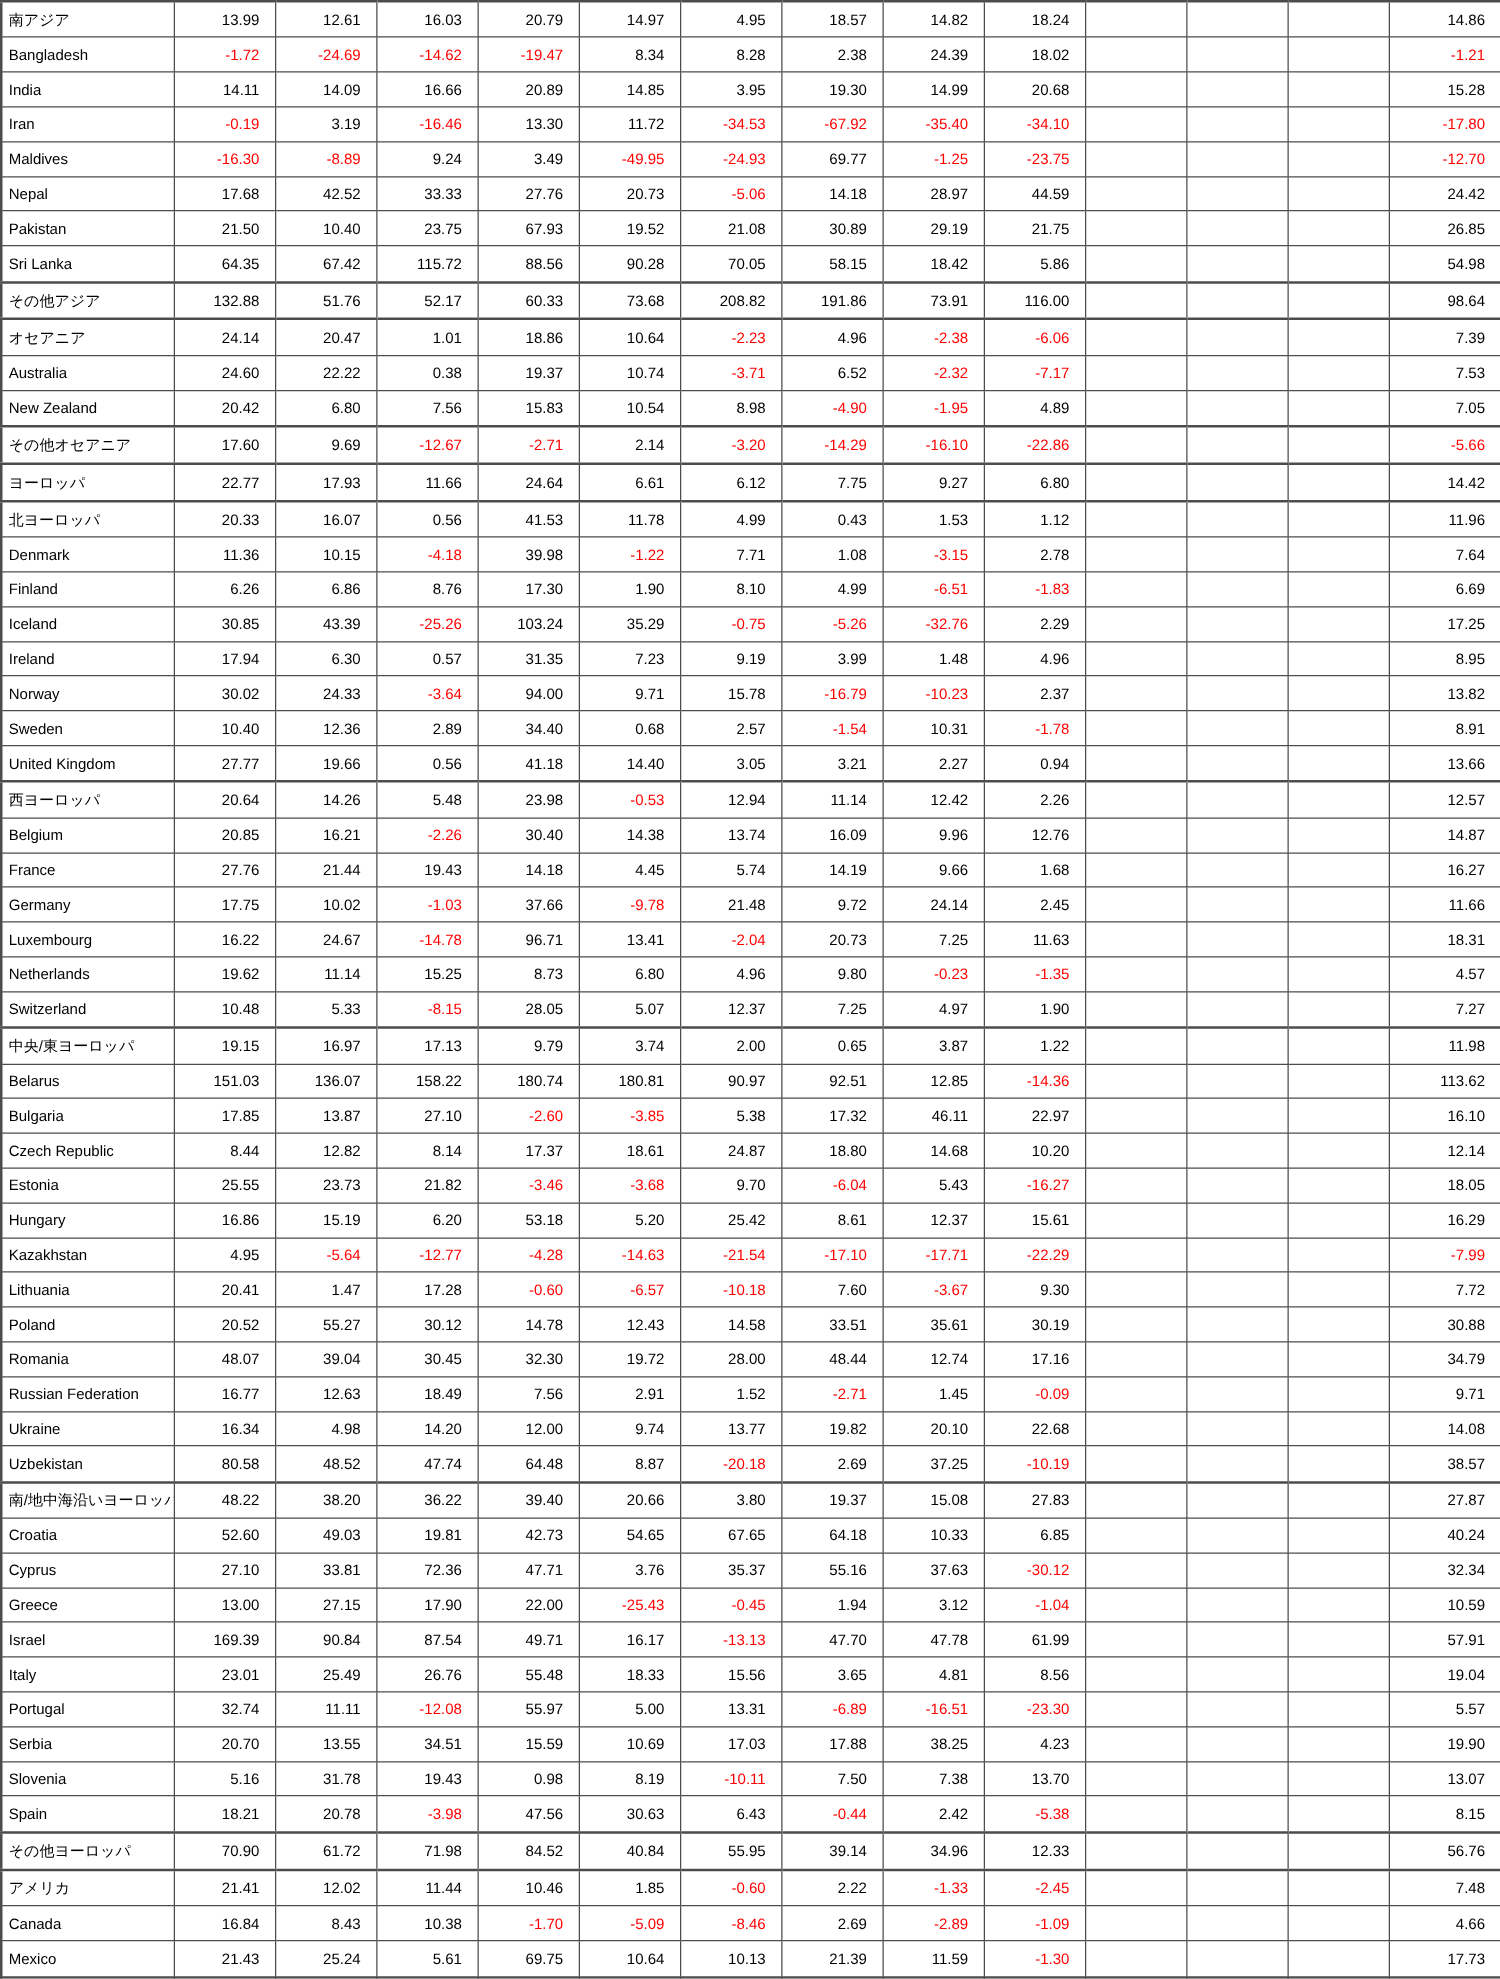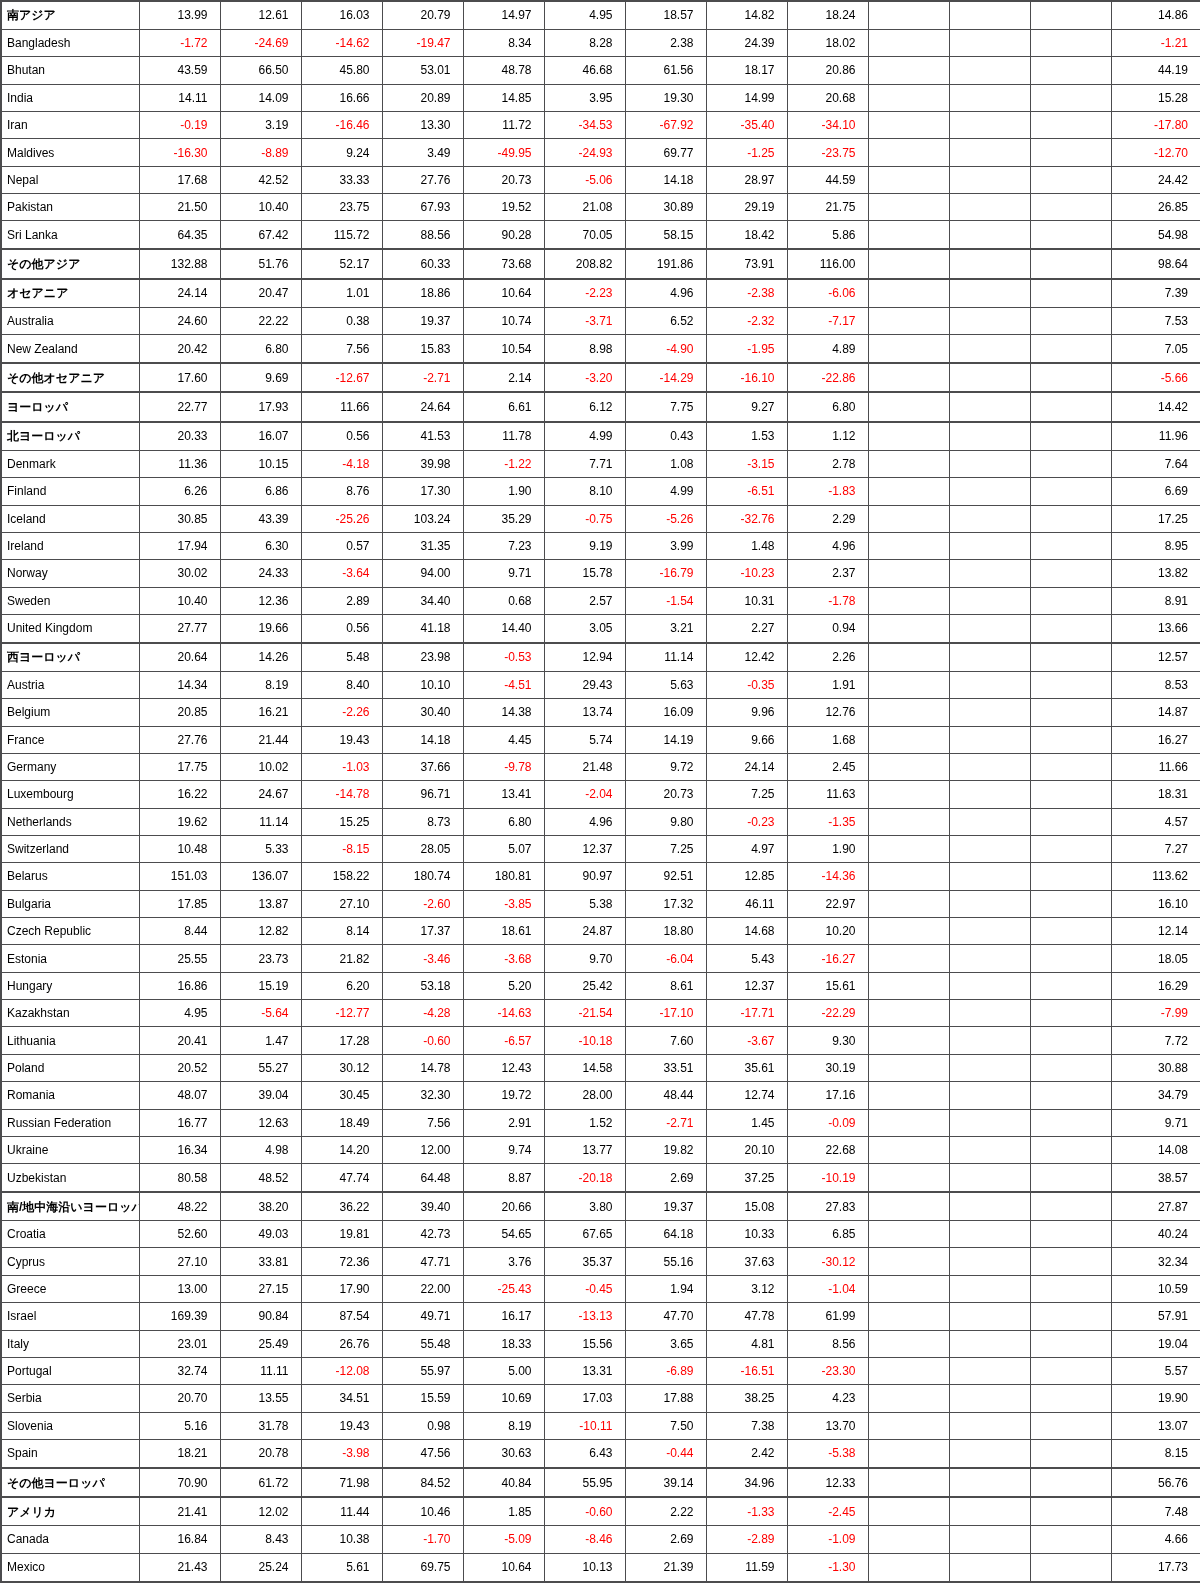--- a/index.html
+++ b/index.html
@@ -33,21 +33,21 @@
     padding-left: 5px;
   }
   table.grid td.num {
     text-align: right;
     padding-right: 12px;
   }
   table.grid tr.group td {
     border-top: 2px solid #4c4c4e;
   }
   table.grid tr.group td.name {
-    font-weight: bold;
+    font-weight: normal;
   }
   table.grid td.neg {
     color: #ff0000;
   }
 </style>
 </head>
 <body>
 
 <table class="grid">
   <colgroup>
@@ -93,36 +93,20 @@
         <td class="num">8.28</td>
         <td class="num">2.38</td>
         <td class="num">24.39</td>
         <td class="num">18.02</td>
         <td class="num"></td>
         <td class="num"></td>
         <td class="num"></td>
         <td class="num neg">-1.21</td>
       </tr>
       <tr>
-        <td class="name">Bhutan</td>
-        <td class="num">43.59</td>
-        <td class="num">66.50</td>
-        <td class="num">45.80</td>
-        <td class="num">53.01</td>
-        <td class="num">48.78</td>
-        <td class="num">46.68</td>
-        <td class="num">61.56</td>
-        <td class="num">18.17</td>
-        <td class="num">20.86</td>
-        <td class="num"></td>
-        <td class="num"></td>
-        <td class="num"></td>
-        <td class="num">44.19</td>
-      </tr>
-      <tr>
         <td class="name">India</td>
         <td class="num">14.11</td>
         <td class="num">14.09</td>
         <td class="num">16.66</td>
         <td class="num">20.89</td>
         <td class="num">14.85</td>
         <td class="num">3.95</td>
         <td class="num">19.30</td>
         <td class="num">14.99</td>
         <td class="num">20.68</td>
@@ -445,36 +429,20 @@
         <td class="num">12.94</td>
         <td class="num">11.14</td>
         <td class="num">12.42</td>
         <td class="num">2.26</td>
         <td class="num"></td>
         <td class="num"></td>
         <td class="num"></td>
         <td class="num">12.57</td>
       </tr>
       <tr>
-        <td class="name">Austria</td>
-        <td class="num">14.34</td>
-        <td class="num">8.19</td>
-        <td class="num">8.40</td>
-        <td class="num">10.10</td>
-        <td class="num neg">-4.51</td>
-        <td class="num">29.43</td>
-        <td class="num">5.63</td>
-        <td class="num neg">-0.35</td>
-        <td class="num">1.91</td>
-        <td class="num"></td>
-        <td class="num"></td>
-        <td class="num"></td>
-        <td class="num">8.53</td>
-      </tr>
-      <tr>
         <td class="name">Belgium</td>
         <td class="num">20.85</td>
         <td class="num">16.21</td>
         <td class="num neg">-2.26</td>
         <td class="num">30.40</td>
         <td class="num">14.38</td>
         <td class="num">13.74</td>
         <td class="num">16.09</td>
         <td class="num">9.96</td>
         <td class="num">12.76</td>
@@ -556,20 +524,36 @@
         <td class="num">5.07</td>
         <td class="num">12.37</td>
         <td class="num">7.25</td>
         <td class="num">4.97</td>
         <td class="num">1.90</td>
         <td class="num"></td>
         <td class="num"></td>
         <td class="num"></td>
         <td class="num">7.27</td>
       </tr>
+      <tr class="group">
+        <td class="name">中央/東ヨーロッパ</td>
+        <td class="num">19.15</td>
+        <td class="num">16.97</td>
+        <td class="num">17.13</td>
+        <td class="num">9.79</td>
+        <td class="num">3.74</td>
+        <td class="num">2.00</td>
+        <td class="num">0.65</td>
+        <td class="num">3.87</td>
+        <td class="num">1.22</td>
+        <td class="num"></td>
+        <td class="num"></td>
+        <td class="num"></td>
+        <td class="num">11.98</td>
+      </tr>
       <tr>
         <td class="name">Belarus</td>
         <td class="num">151.03</td>
         <td class="num">136.07</td>
         <td class="num">158.22</td>
         <td class="num">180.74</td>
         <td class="num">180.81</td>
         <td class="num">90.97</td>
         <td class="num">92.51</td>
         <td class="num">12.85</td>

